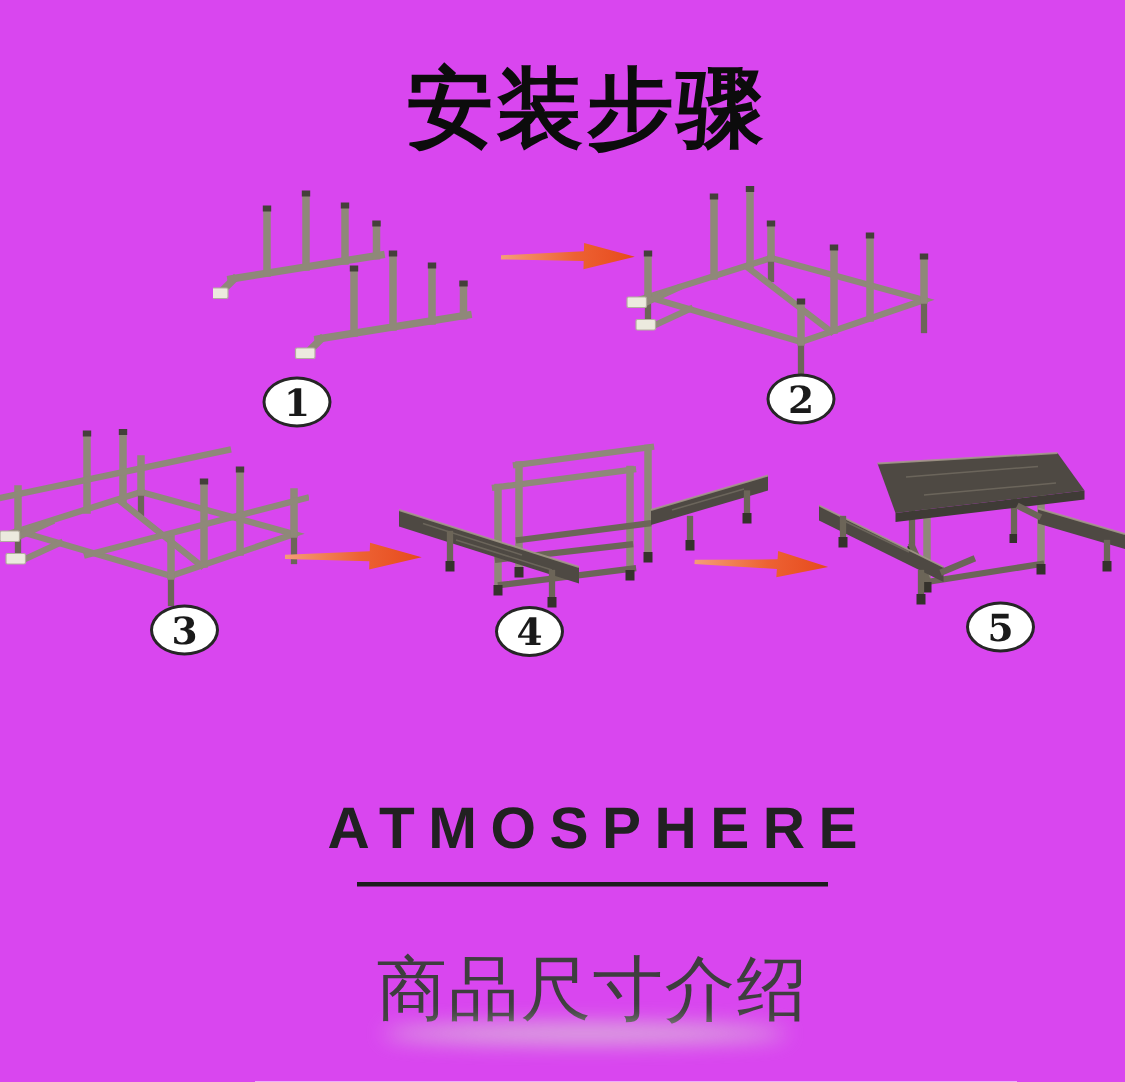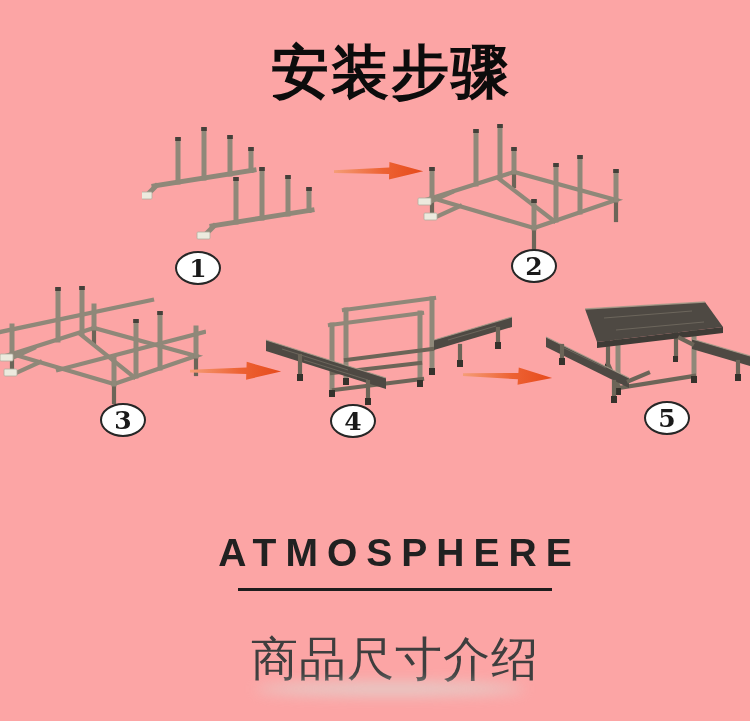--- a/index.html
+++ b/index.html
@@ -1,17 +1,17 @@
 <!DOCTYPE html>
 <html style="--arrow: #e95222; --steel: #8f8879; --steel-dark: #6c6558; --plank-dark: #4e4943; --plank-highlight: #a49b8a; --white-cap: #eceade; --foot-dark: #35322c; --text-primary: #0c0c0c; --text-secondary: #3e3e3e; --divider: #1d1d1d;"><head>
 <meta charset="utf-8">
 <style>
   html,body{margin:0;padding:0;background:#ffffff;}
   .canvas{
-    position:relative;width:750px;height:721px;background:#fca5a5;overflow:hidden;
+    position:relative;width:750px;height:721px;background:#d946ef;overflow:hidden;
     font-family:"Liberation Sans", sans-serif;
   }
   .abs{position:absolute;}
 
   .page-title{
     top:34px;left:16px;width:750px;text-align:center;
     font-size:58px;font-weight:700;letter-spacing:2px;color:var(--text-primary);
   }
 
   .step-badge{

